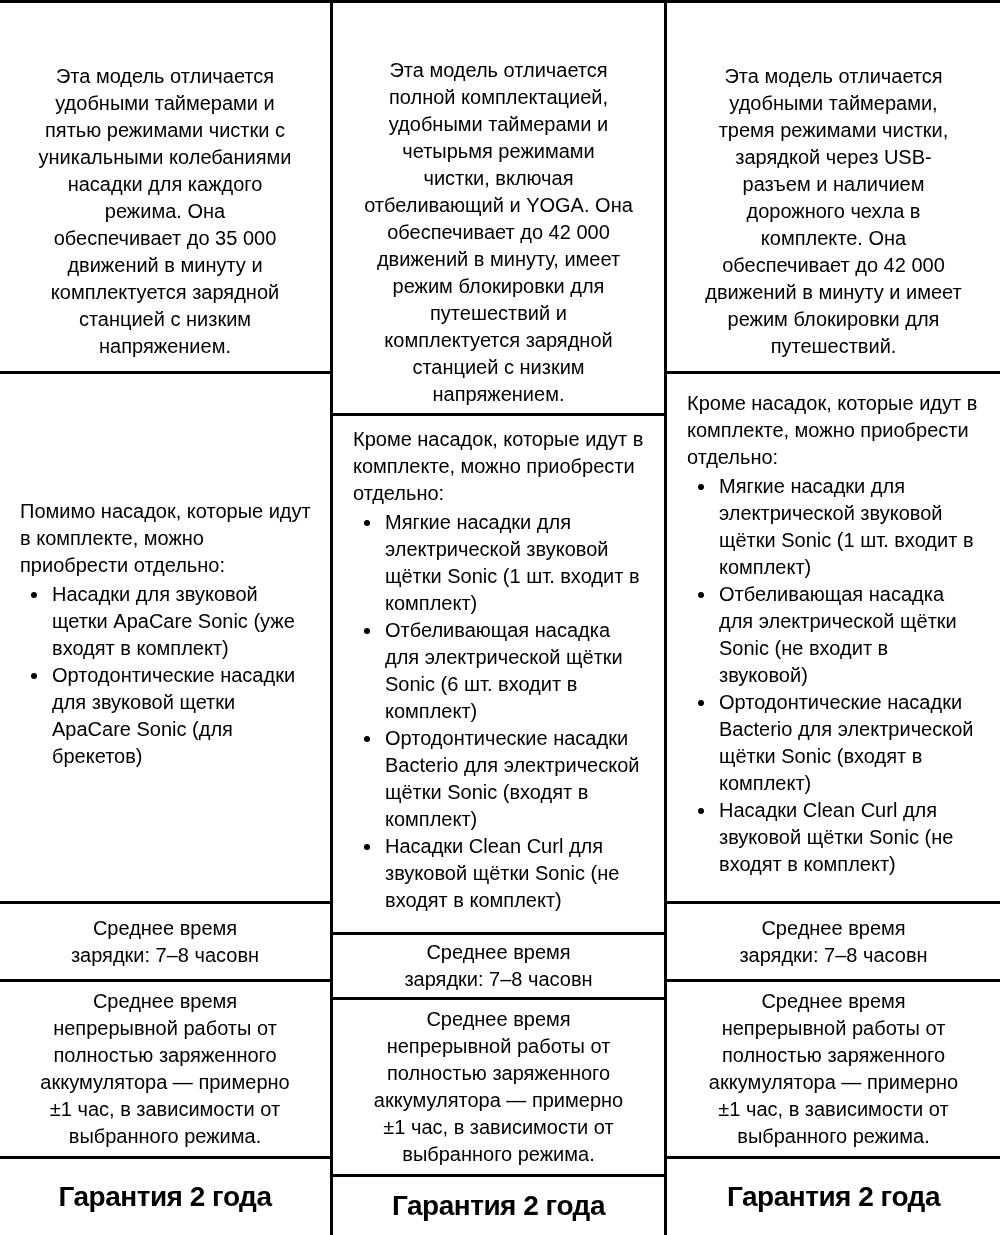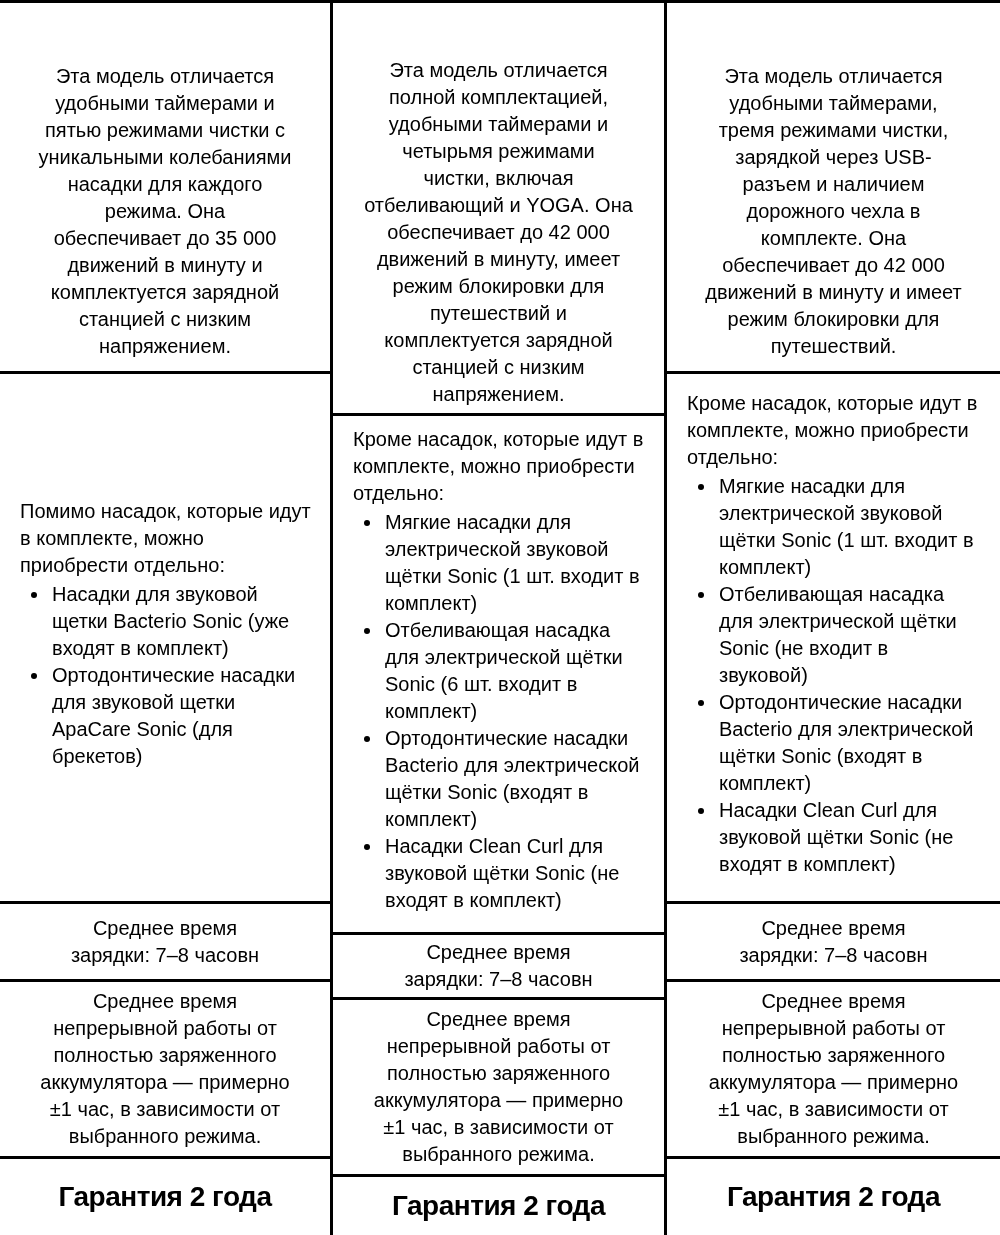--- a/index.html
+++ b/index.html
@@ -93,21 +93,21 @@
 насадки для каждого
 режима. Она
 обеспечивает до 35 000
 движений в минуту и
 комплектуется зарядной
 станцией с низким
 напряжением.</div>
     <div class="cell row-extras">
       <p class="extras-intro">Помимо насадок, которые идут в комплекте, можно приобрести отдельно:</p>
       <ul class="extras-list">
-        <li>Насадки для звуковой щетки Bacterio Sonic (уже входят в комплект)</li>
+        <li>Насадки для звуковой щетки ApaCare Sonic (уже входят в комплект)</li>
         <li>Ортодонтические насадки для звуковой щетки ApaCare Sonic (для брекетов)</li>
       </ul>
     </div>
     <div class="cell row-charge preline">Среднее время
 зарядки: 7–8 часовн</div>
     <div class="cell row-battery preline">Среднее время
 непрерывной работы от
 полностью заряженного
 аккумулятора — примерно
 ±1 час, в зависимости от

